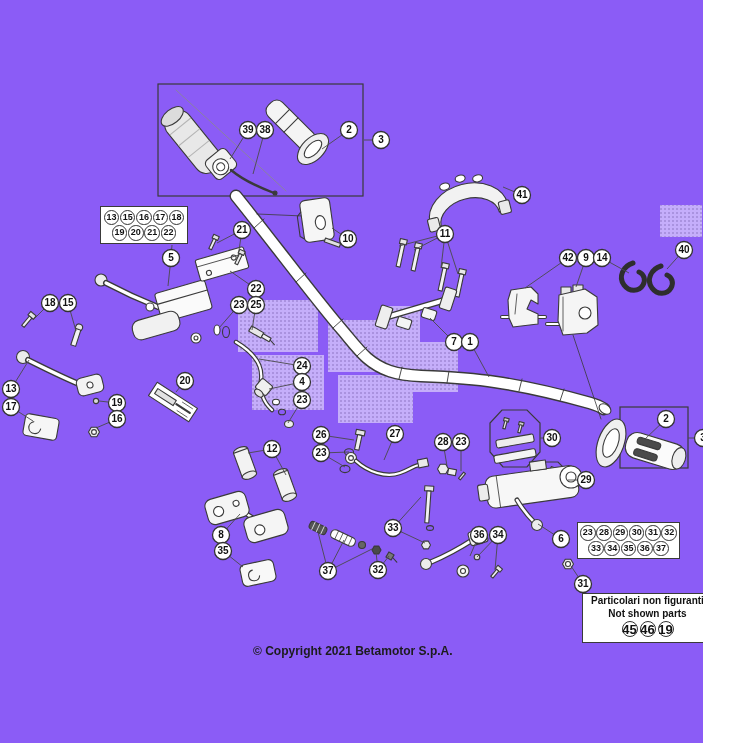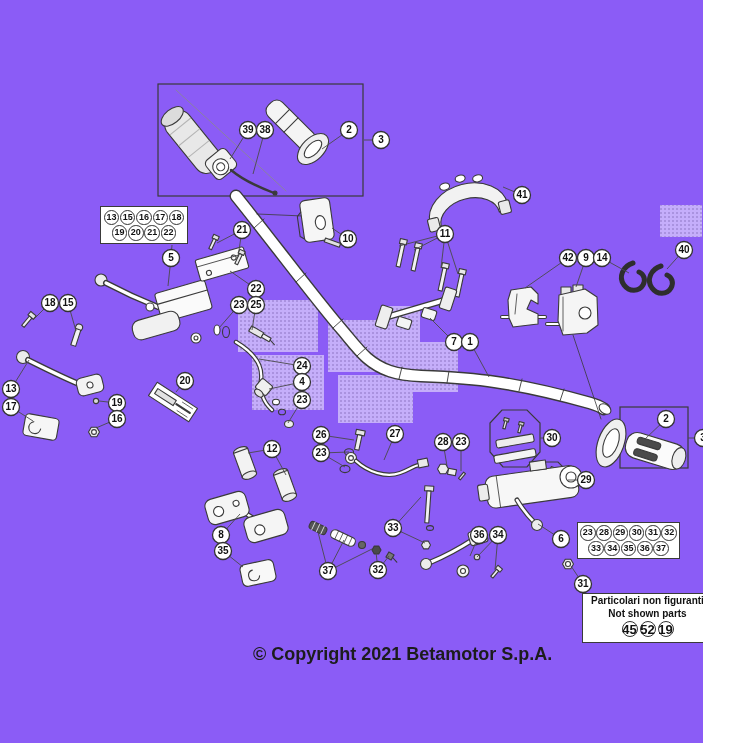--- a/index.html
+++ b/index.html
@@ -11,22 +11,22 @@
   .chip-row{display:flex;justify-content:center;}
   .chip{width:15.5px;height:15.5px;box-sizing:border-box;border:1.2px solid #333;border-radius:50%;
         background:#fff;color:#111;font-weight:bold;font-size:9px;line-height:1;
         display:flex;align-items:center;justify-content:center;margin:0 .4px;}
   .chip-lg{width:16px;height:16px;font-size:13px;margin:0 1px;}
   .notshown-box{position:absolute;left:582px;top:593px;width:131px;height:50px;box-sizing:border-box;
                 border:1.3px solid #3a3a3a;background:#fff;display:flex;flex-direction:column;
                 align-items:center;justify-content:flex-start;color:#111;
                 font-weight:bold;font-size:10px;line-height:1.3;}
   .notshown-chips{display:flex;margin-top:1px;}
-  .copyright{position:absolute;left:253px;top:644px;width:200px;text-align:center;
-             font-weight:bold;font-size:18px;color:#1c1c1c;white-space:nowrap;}
+  .copyright{position:absolute;left:253px;top:644px;width:200px;
+             font-weight:bold;font-size:12px;color:#1c1c1c;white-space:nowrap;}
 </style>
 </head>
 <body>
 
 <div id="stage">
 
 <svg id="diagram-svg" width="743" height="743" viewBox="0 0 743 743">
   <defs>
     <pattern id="halftone" width="4" height="4" patternUnits="userSpaceOnUse">
       <rect width="4" height="4" fill="#ffffff"></rect>
@@ -664,21 +664,21 @@
           <text x="583" y="587.4" text-anchor="middle" font-size="10" font-weight="bold" fill="#111" font-family="&quot;Liberation Sans&quot;,sans-serif">31</text>
         </g>
       </g>
 </svg>
 
 <div class="notshown-box">
   <div>Particolari non figuranti</div>
   <div>Not shown parts</div>
   <div class="notshown-chips" id="notshown-chips">
         <span class="chip chip-lg">45</span>
-        <span class="chip chip-lg">52</span>
+        <span class="chip chip-lg">46</span>
         <span class="chip chip-lg">19</span>
       </div>
 </div>
 
 <div class="copyright">© Copyright 2021 Betamotor S.p.A.</div>
 
 <div class="group-box" style="left: 100px; top: 206px; width: 88px; height: 38px;">
       <div class="chip-row">
         <span class="chip">13</span>
         <span class="chip">15</span>

